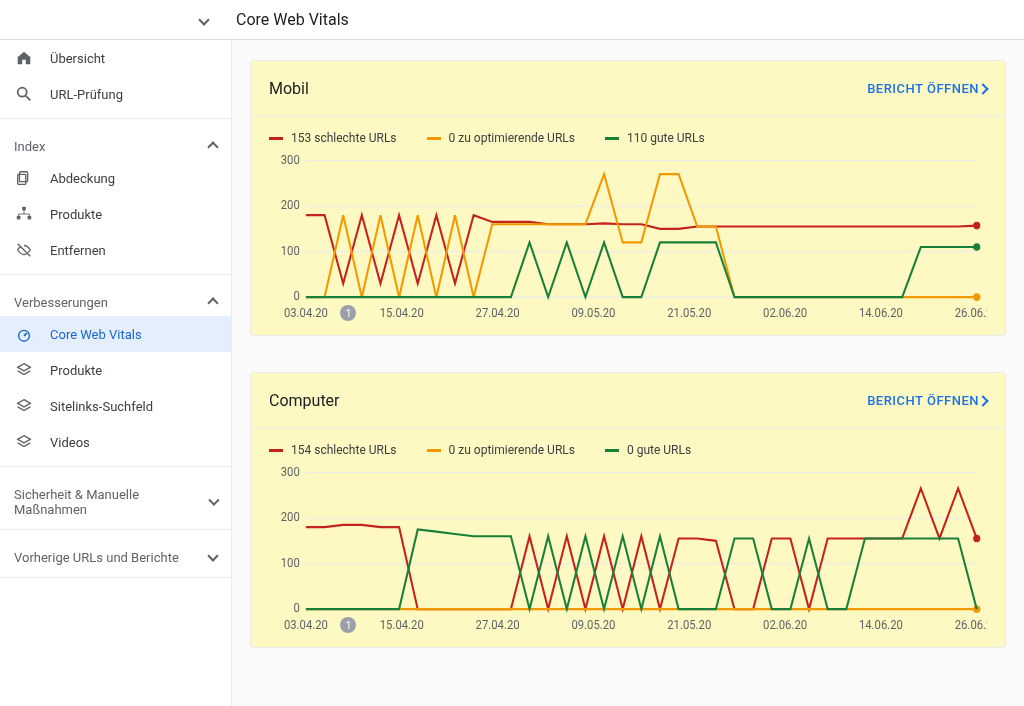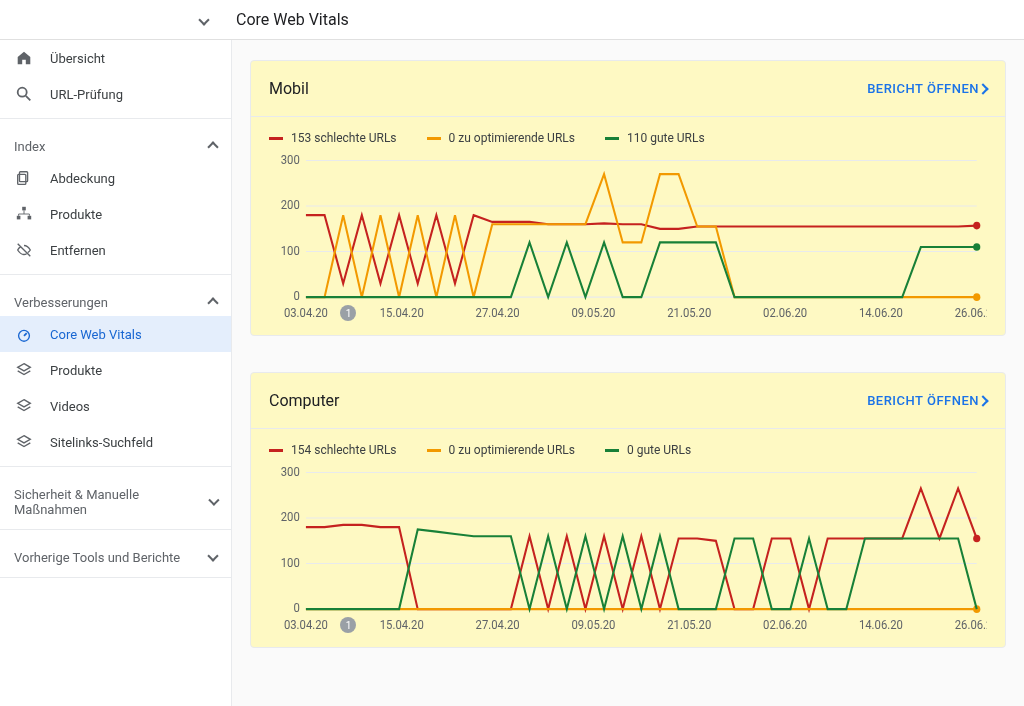--- a/index.html
+++ b/index.html
@@ -166,38 +166,38 @@
           </svg>
         </span>
         <span>Produkte</span>
       </div>
       <div class="nav-item">
         <span class="icon">
           <svg viewBox="0 0 20 20">
             <path d="M10 3l7 4-7 4-7-4z M3 11l7 4 7-4" fill="none" stroke="currentColor" stroke-width="1.5"></path>
           </svg>
         </span>
+        <span>Sitelinks-Suchfeld</span>
+      </div>
+      <div class="nav-item">
+        <span class="icon">
+          <svg viewBox="0 0 20 20">
+            <path d="M10 3l7 4-7 4-7-4z M3 11l7 4 7-4" fill="none" stroke="currentColor" stroke-width="1.5"></path>
+          </svg>
+        </span>
         <span>Videos</span>
-      </div>
-      <div class="nav-item">
-        <span class="icon">
-          <svg viewBox="0 0 20 20">
-            <path d="M10 3l7 4-7 4-7-4z M3 11l7 4 7-4" fill="none" stroke="currentColor" stroke-width="1.5"></path>
-          </svg>
-        </span>
-        <span>Sitelinks-Suchfeld</span>
       </div>
       <div class="divider"></div>
       <div class="section-header">
     <span>Sicherheit &amp; Manuelle Maßnahmen</span>
     <span class="chevron down"></span>
       </div>
       <div class="divider"></div>
       <div class="section-header">
-    <span>Vorherige Tools und Berichte</span>
+    <span>Vorherige URLs und Berichte</span>
     <span class="chevron down"></span>
       </div>
       <div class="divider"></div>
     </div>
   <div class="main" id="main">
       <div class="card">
     <div class="card-header">
       <h2>Mobil</h2>
       <div class="open-report">
         <span>BERICHT ÖFFNEN</span>

